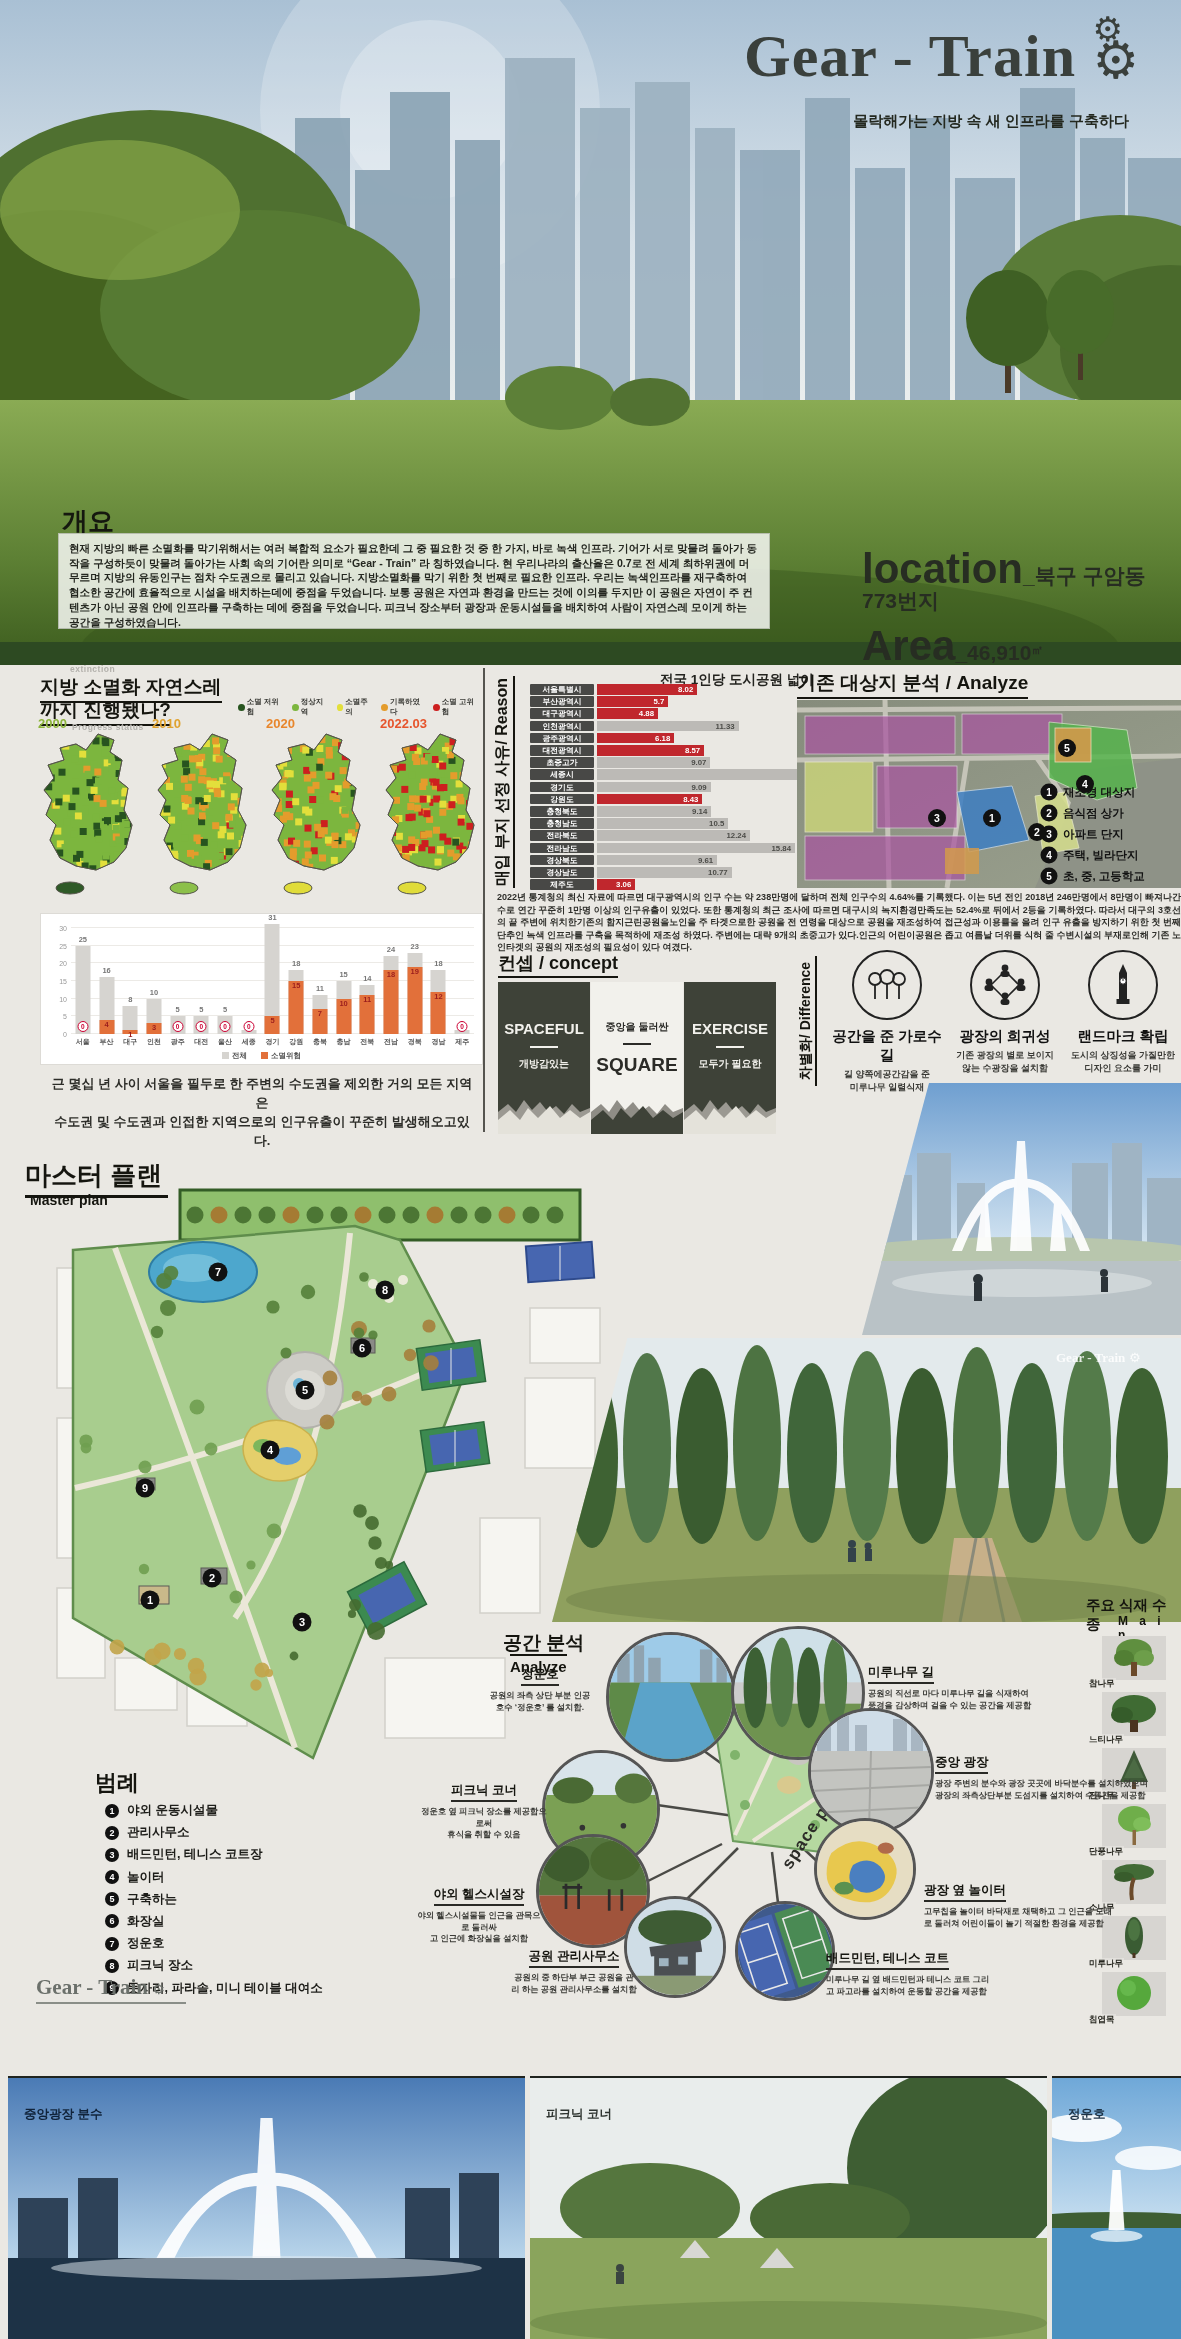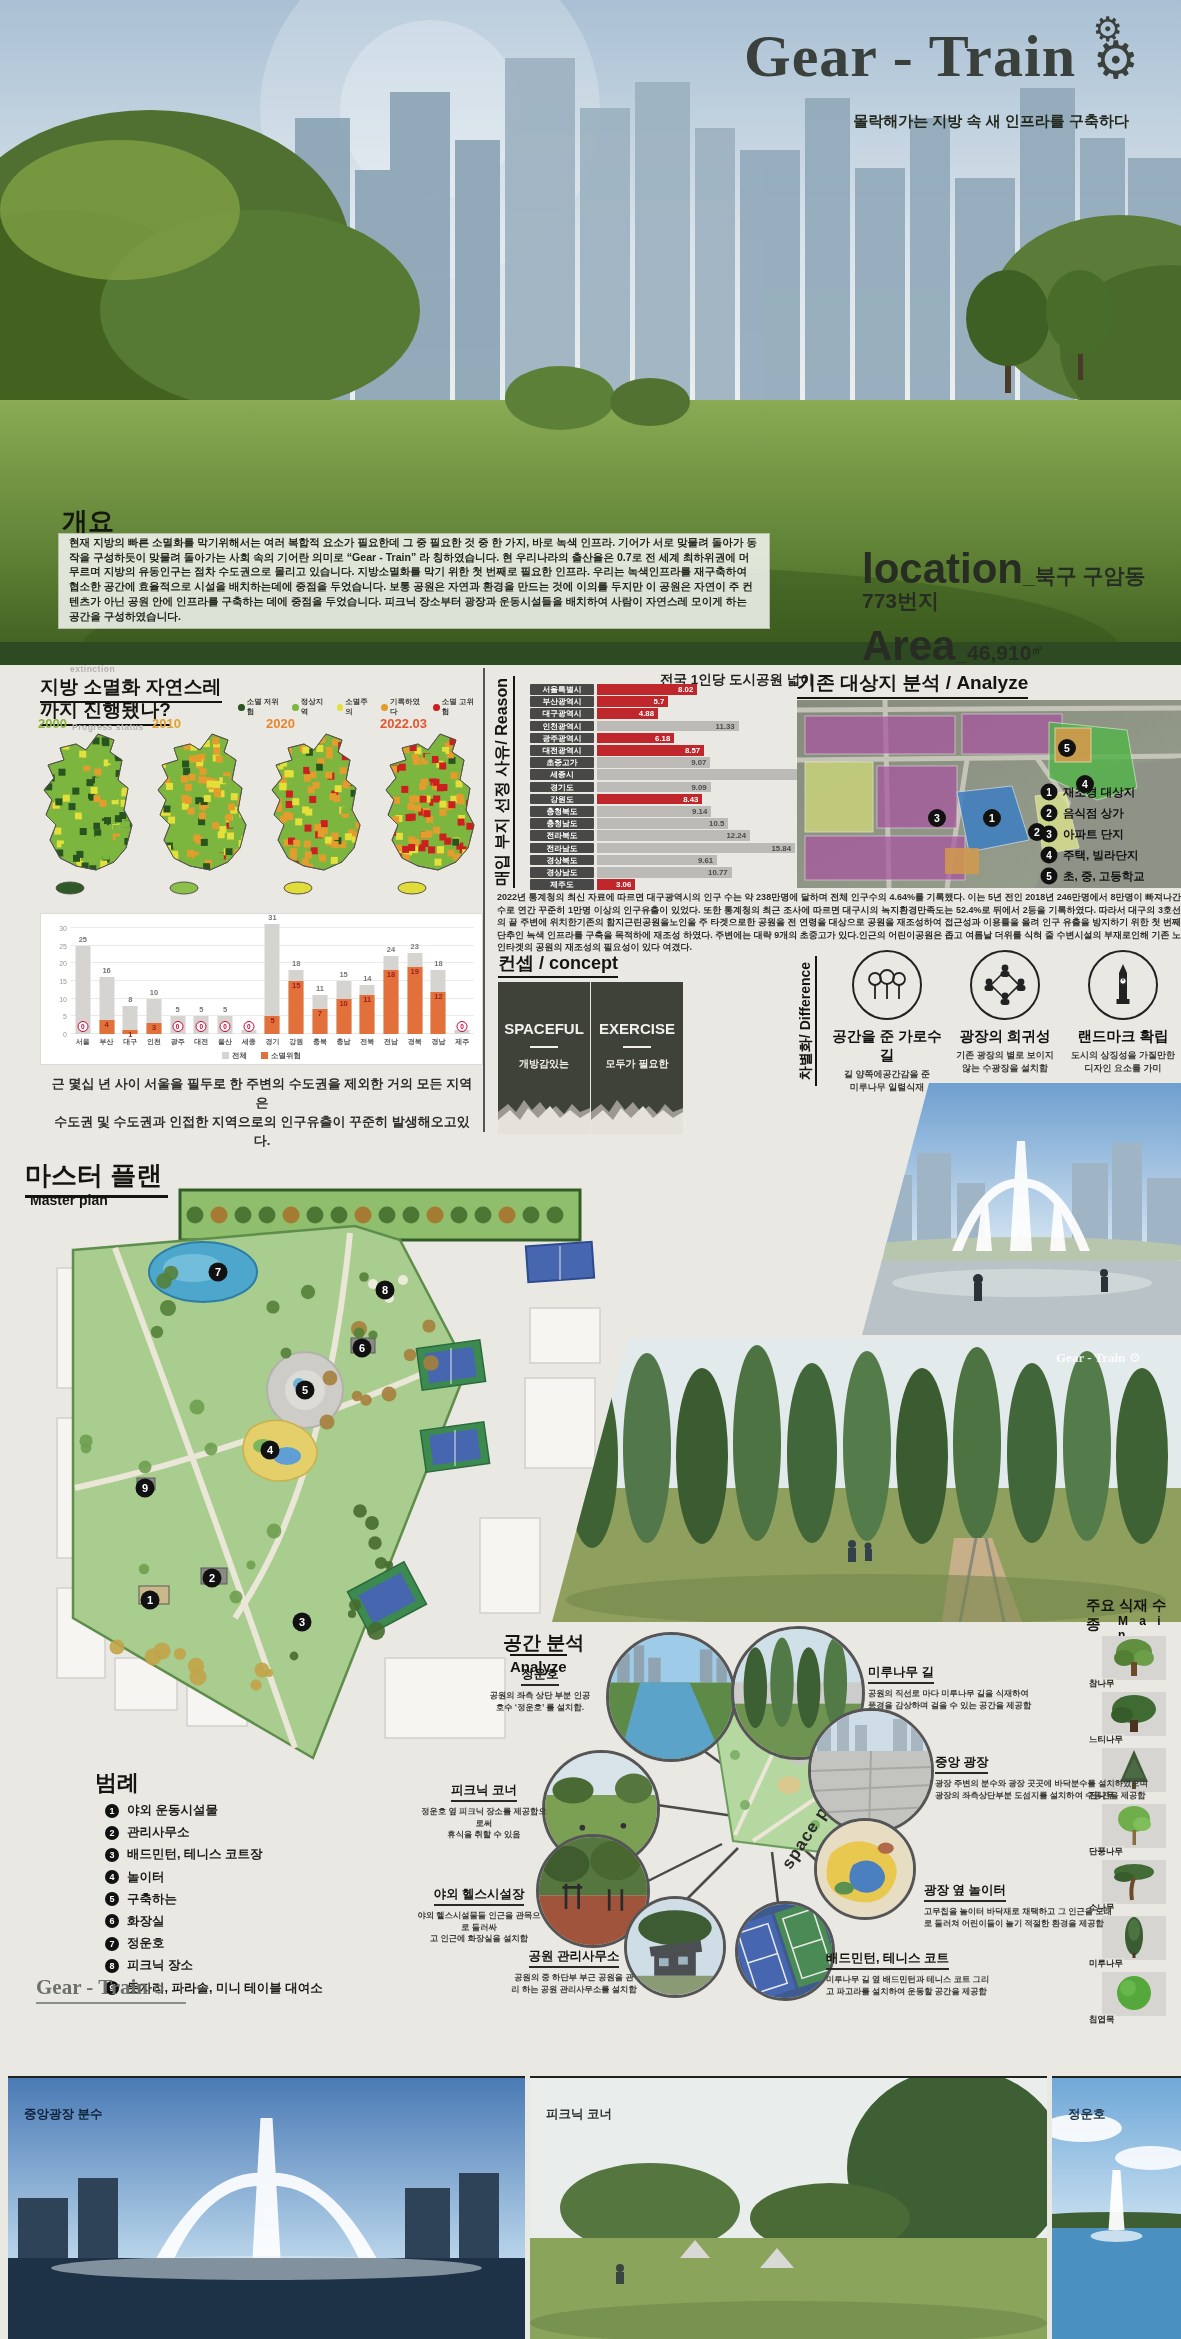--- a/index.html
+++ b/index.html
@@ -13,21 +13,21 @@
   #hero{left:0;top:0;width:1181px;height:665px;}
   #title-block{right:105px;top:26px;text-align:right;z-index:3;}
   #main-title{font-size:60px;font-weight:700;color:#3a403c;letter-spacing:1px;line-height:1;}
   #gears{right:40px;top:12px;color:#3a403c;z-index:3;font-family:"DejaVu Sans",sans-serif;line-height:1;}
   #gears .g1{font-size:34px;display:block;text-align:right;margin-right:18px;}
   #gears .g2{font-size:52px;display:block;margin-top:-12px;}
   #subtitle{right:52px;top:112px;font-size:15px;font-weight:700;color:#23281f;z-index:3;}
 
   #overview-head{left:62px;top:504px;font-size:26px;font-weight:700;color:#15180f;z-index:3;}
   #overview-box{left:58px;top:533px;width:712px;height:96px;background:rgba(247,248,244,.85);
-    border:1px solid rgba(120,130,110,.4);padding:1px 10px;z-index:3;box-sizing:border-box;}
+    border:1px solid rgba(120,130,110,.4);padding:7px 10px;z-index:3;box-sizing:border-box;}
   #overview-text{font-size:10.6px;font-weight:700;color:#23261f;line-height:14.7px;}
   #loc-block{left:862px;top:548px;z-index:3;color:#272d22;}
   .loc-line{line-height:1;}
   .loc-big{font-size:42px;font-weight:700;letter-spacing:0;}
   .loc-small{font-size:21px;font-weight:700;}
   .loc-unit{font-size:12px;font-weight:700;vertical-align:super;}
 
   
   .tiny-gray{font-size:8.5px;color:#b3b1ac;font-weight:700;letter-spacing:.5px;}
   .sec-h{font-size:19px;font-weight:700;color:#15150f;border-bottom:2.5px solid #15150f;display:inline-block;padding-bottom:1px;}
@@ -985,20 +985,29 @@
   <div class="abs" id="concept-row">
       <div class="ccard dark">
         <div class="t1" style="font-size: 15px;">SPACEFUL</div>
         <div class="hrline"></div>
         <div class="t2" style="font-size: 10px;">개방감있는</div>
         <svg width="92" height="52" viewBox="0 0 92 52" preserveAspectRatio="none">
      <path d="M0,30 L10,22 L18,30 L26,18 L34,28 L42,20 L50,30 L58,24 L66,32 L74,22 L82,30 L92,26 L92,52 L0,52 Z" fill="#9b9992"></path>
      <path d="M0,38 L12,28 L22,38 L30,26 L40,36 L52,24 L62,36 L72,28 L82,36 L92,30 L92,52 L0,52 Z" fill="#e4e2da"></path>
     </svg>
       </div>
+      <div class="ccard light">
+        <div class="t1" style="font-size: 10px;">중앙을 둘러싼</div>
+        <div class="hrline"></div>
+        <div class="t2" style="font-size: 19px;">SQUARE</div>
+        <svg width="92" height="52" viewBox="0 0 92 52" preserveAspectRatio="none">
+     <path d="M0,30 L10,22 L18,30 L26,18 L34,28 L42,20 L50,30 L58,24 L66,32 L74,22 L82,30 L92,26 L92,52 L0,52 Z" fill="#8f8d86"></path>
+     <path d="M0,38 L12,28 L22,38 L30,26 L40,36 L52,24 L62,36 L72,28 L82,36 L92,30 L92,52 L0,52 Z" fill="#3e4238"></path>
+    </svg>
+      </div>
       <div class="ccard dark">
         <div class="t1" style="font-size: 15px;">EXERCISE</div>
         <div class="hrline"></div>
         <div class="t2" style="font-size: 10px;">모두가 필요한</div>
         <svg width="92" height="52" viewBox="0 0 92 52" preserveAspectRatio="none">
      <path d="M0,30 L10,22 L18,30 L26,18 L34,28 L42,20 L50,30 L58,24 L66,32 L74,22 L82,30 L92,26 L92,52 L0,52 Z" fill="#9b9992"></path>
      <path d="M0,38 L12,28 L22,38 L30,26 L40,36 L52,24 L62,36 L72,28 L82,36 L92,30 L92,52 L0,52 Z" fill="#e4e2da"></path>
     </svg>
       </div>
     </div>

